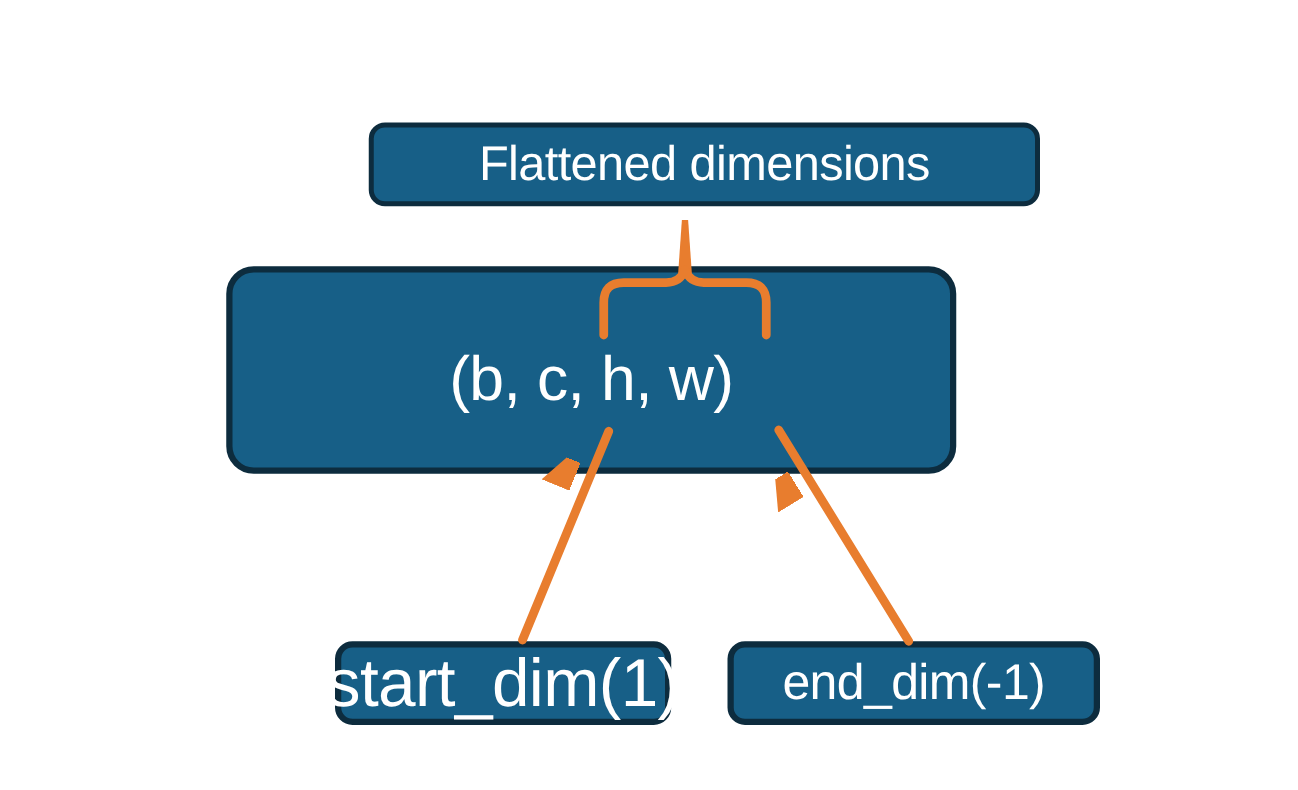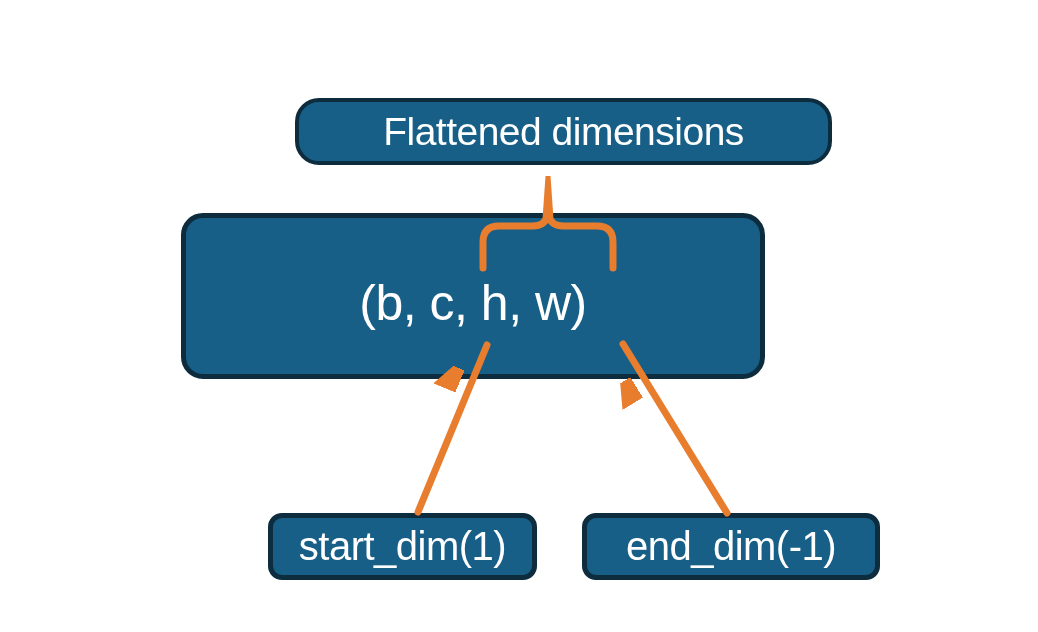--- a/index.html
+++ b/index.html
@@ -28,35 +28,35 @@
     color: var(--text);
     display: flex;
     align-items: center;
     justify-content: center;
     letter-spacing: -0.5px;
   }
   .node--title {
     left: 295px; top: 98px;
     width: 537px; height: 67px;
     border-width: 4px;
-    border-radius: 24px;
+    border-radius: 13px;
     font-size: 39px;
   }
   .node--tensor {
     left: 181px; top: 213px;
     width: 584px; height: 166px;
     border-radius: 22px;
     font-size: 50px;
     padding-top: 14px;
   }
   .node--start {
     left: 268px; top: 513px;
     width: 269px; height: 67px;
     border-radius: 14px;
-    font-size: 40px;
+    font-size: 54px;
   }
   .node--end {
     left: 582px; top: 513px;
     width: 298px; height: 67px;
     border-radius: 14px;
     font-size: 40px;
   }
   .connectors {
     position: absolute;
     left: 0; top: 0;

